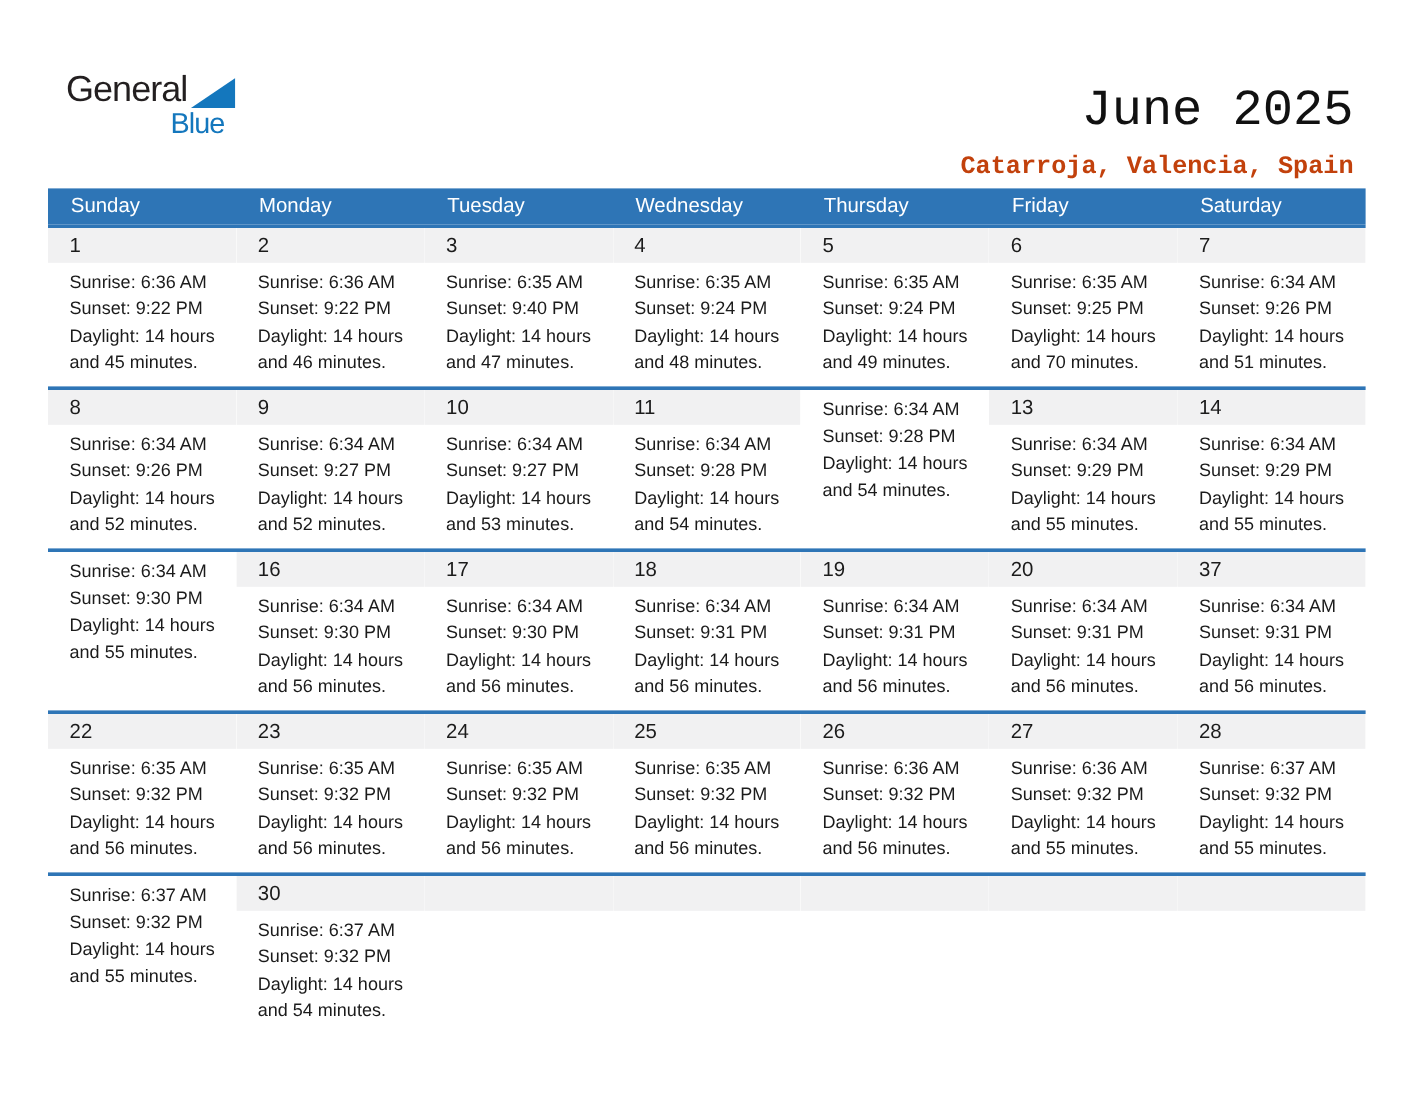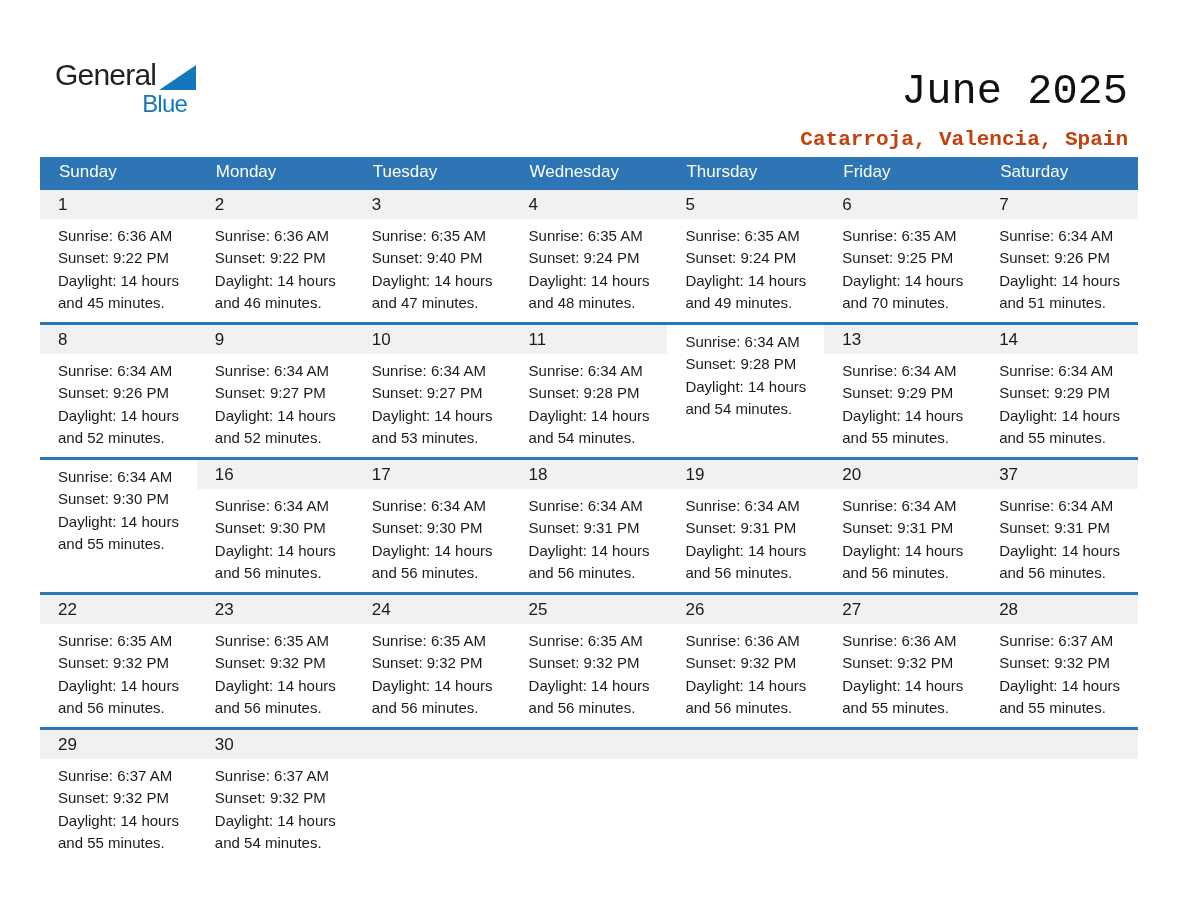--- a/index.html
+++ b/index.html
@@ -322,21 +322,20 @@
           <div class="details">
             <div>Sunrise: 6:37 AM</div>
             <div>Sunset: 9:32 PM</div>
             <div>Daylight: 14 hours</div>
             <div>and 55 minutes.</div>
           </div>
         </div>
       </div>
       <div class="week">
         <div class="cell">
-          <div class="num-band">29</div>
           <div class="details">
             <div>Sunrise: 6:37 AM</div>
             <div>Sunset: 9:32 PM</div>
             <div>Daylight: 14 hours</div>
             <div>and 55 minutes.</div>
           </div>
         </div>
         <div class="cell">
           <div class="num-band">30</div>
           <div class="details">

